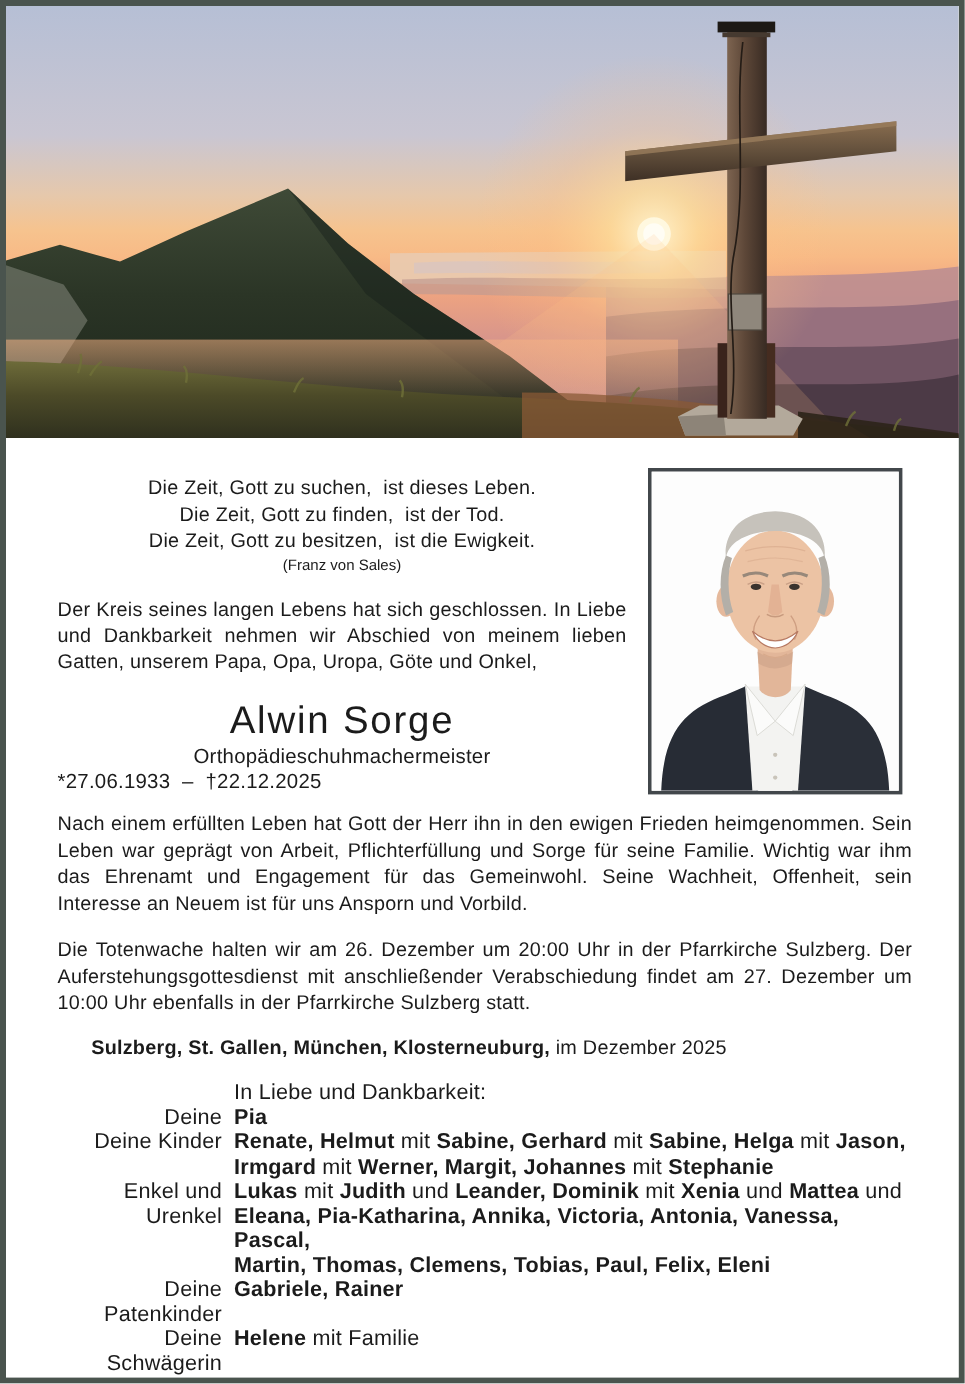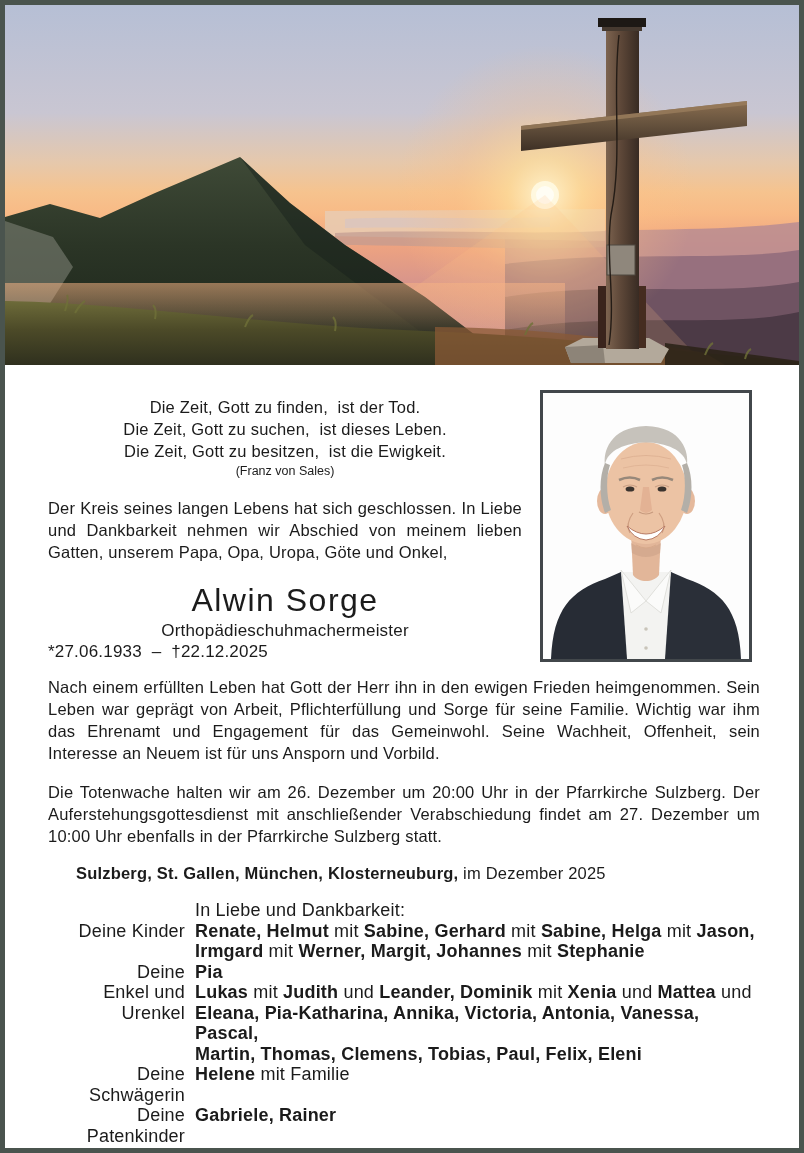--- a/index.html
+++ b/index.html
@@ -170,59 +170,59 @@
       <path d="M90,120 Q82,131 87,140 M116,120 Q124,131 119,140" stroke="#cf9f82" stroke-width="1.2" fill="none"></path>
       <path d="M84,133 Q103,149 122,133 Q116,146 103,147 Q90,146 84,133 Z" fill="#ffffff" stroke="#b77a63" stroke-width="1"></path>
       <path d="M93,152 Q103,158 113,152" stroke="#d7a98b" stroke-width="1" fill="none"></path>
     </svg>
   </div>
 
   <div class="content">
 
     <div class="left-col">
       <div class="quote">
+        <div class="preserve">Die Zeit, Gott zu suchen,  ist dieses Leben.</div>
         <div class="preserve">Die Zeit, Gott zu finden,  ist der Tod.</div>
-        <div class="preserve">Die Zeit, Gott zu suchen,  ist dieses Leben.</div>
         <div class="preserve">Die Zeit, Gott zu besitzen,  ist die Ewigkeit.</div>
       </div>
       <div class="attribution">(Franz von Sales)</div>
 
       <p class="intro">Der Kreis seines langen Lebens hat sich geschlossen. In Liebe und Dankbarkeit nehmen wir Abschied von meinem lieben Gatten, unserem Papa, Opa, Uropa, Göte und Onkel,</p>
 
       <div class="name">Alwin Sorge</div>
       <div class="profession">Orthopädieschuhmachermeister</div>
       <div class="dates preserve">*27.06.1933  –  †22.12.2025</div>
     </div>
 
     <p class="para p1">Nach einem erfüllten Leben hat Gott der Herr ihn in den ewigen Frieden heimgenommen. Sein Leben war geprägt von Arbeit, Pflichterfüllung und Sorge für seine Familie. Wichtig war ihm das Ehrenamt und Engagement für das Gemeinwohl. Seine Wachheit, Offenheit, sein Interesse an Neuem ist für uns Ansporn und Vorbild.</p>
     <p class="para p2">Die Totenwache halten wir am 26. Dezember um 20:00 Uhr in der Pfarrkirche Sulzberg. Der Auferstehungsgottesdienst mit anschließender Verabschiedung findet am 27. Dezember um 10:00 Uhr ebenfalls in der Pfarrkirche Sulzberg statt.</p>
 
     <div class="cities"><span class="b">Sulzberg, St. Gallen, München, Klosterneuburg,</span><span> im Dezember 2025</span></div>
 
     <div class="farewell">
       <div class="farewell-heading">In Liebe und Dankbarkeit:</div>
 
       <div class="frow">
+        <div class="flabel">Deine</div>
+        <div class="fvalue"><span class="b">Pia</span></div>
+      </div>
+      <div class="frow">
         <div class="flabel">Deine Kinder</div>
         <div class="fvalue"><span class="b">Renate, Helmut</span><span> mit </span><span class="b">Sabine, Gerhard</span><span> mit </span><span class="b">Sabine, Helga</span><span> mit </span><span class="b">Jason,</span><br><span class="b">Irmgard</span><span> mit </span><span class="b">Werner, Margit, Johannes</span><span> mit </span><span class="b">Stephanie</span></div>
       </div>
       <div class="frow">
-        <div class="flabel">Deine</div>
-        <div class="fvalue"><span class="b">Pia</span></div>
-      </div>
-      <div class="frow">
         <div class="flabel">Enkel und Urenkel</div>
         <div class="fvalue"><span class="b">Lukas</span><span> mit </span><span class="b">Judith</span><span> und </span><span class="b">Leander, Dominik</span><span> mit </span><span class="b">Xenia</span><span> und </span><span class="b">Mattea</span><span> und</span><br><span class="b">Eleana, Pia-Katharina, Annika, Victoria, Antonia, Vanessa, Pascal,</span><br><span class="b">Martin, Thomas, Clemens, Tobias, Paul, Felix, Eleni</span></div>
       </div>
       <div class="frow">
+        <div class="flabel">Deine Patenkinder</div>
+        <div class="fvalue"><span class="b">Gabriele, Rainer</span></div>
+      </div>
+      <div class="frow">
         <div class="flabel">Deine Schwägerin</div>
         <div class="fvalue"><span class="b">Helene</span><span> mit Familie</span></div>
       </div>
-      <div class="frow">
-        <div class="flabel">Deine Patenkinder</div>
-        <div class="fvalue"><span class="b">Gabriele, Rainer</span></div>
-      </div>
     </div>
 
     <div class="condolence">Kondolenzadresse: Pia Fink, Dorf 14b, 6934 Sulzberg</div>
 
   </div>
 </div>
 
 </body></html>

